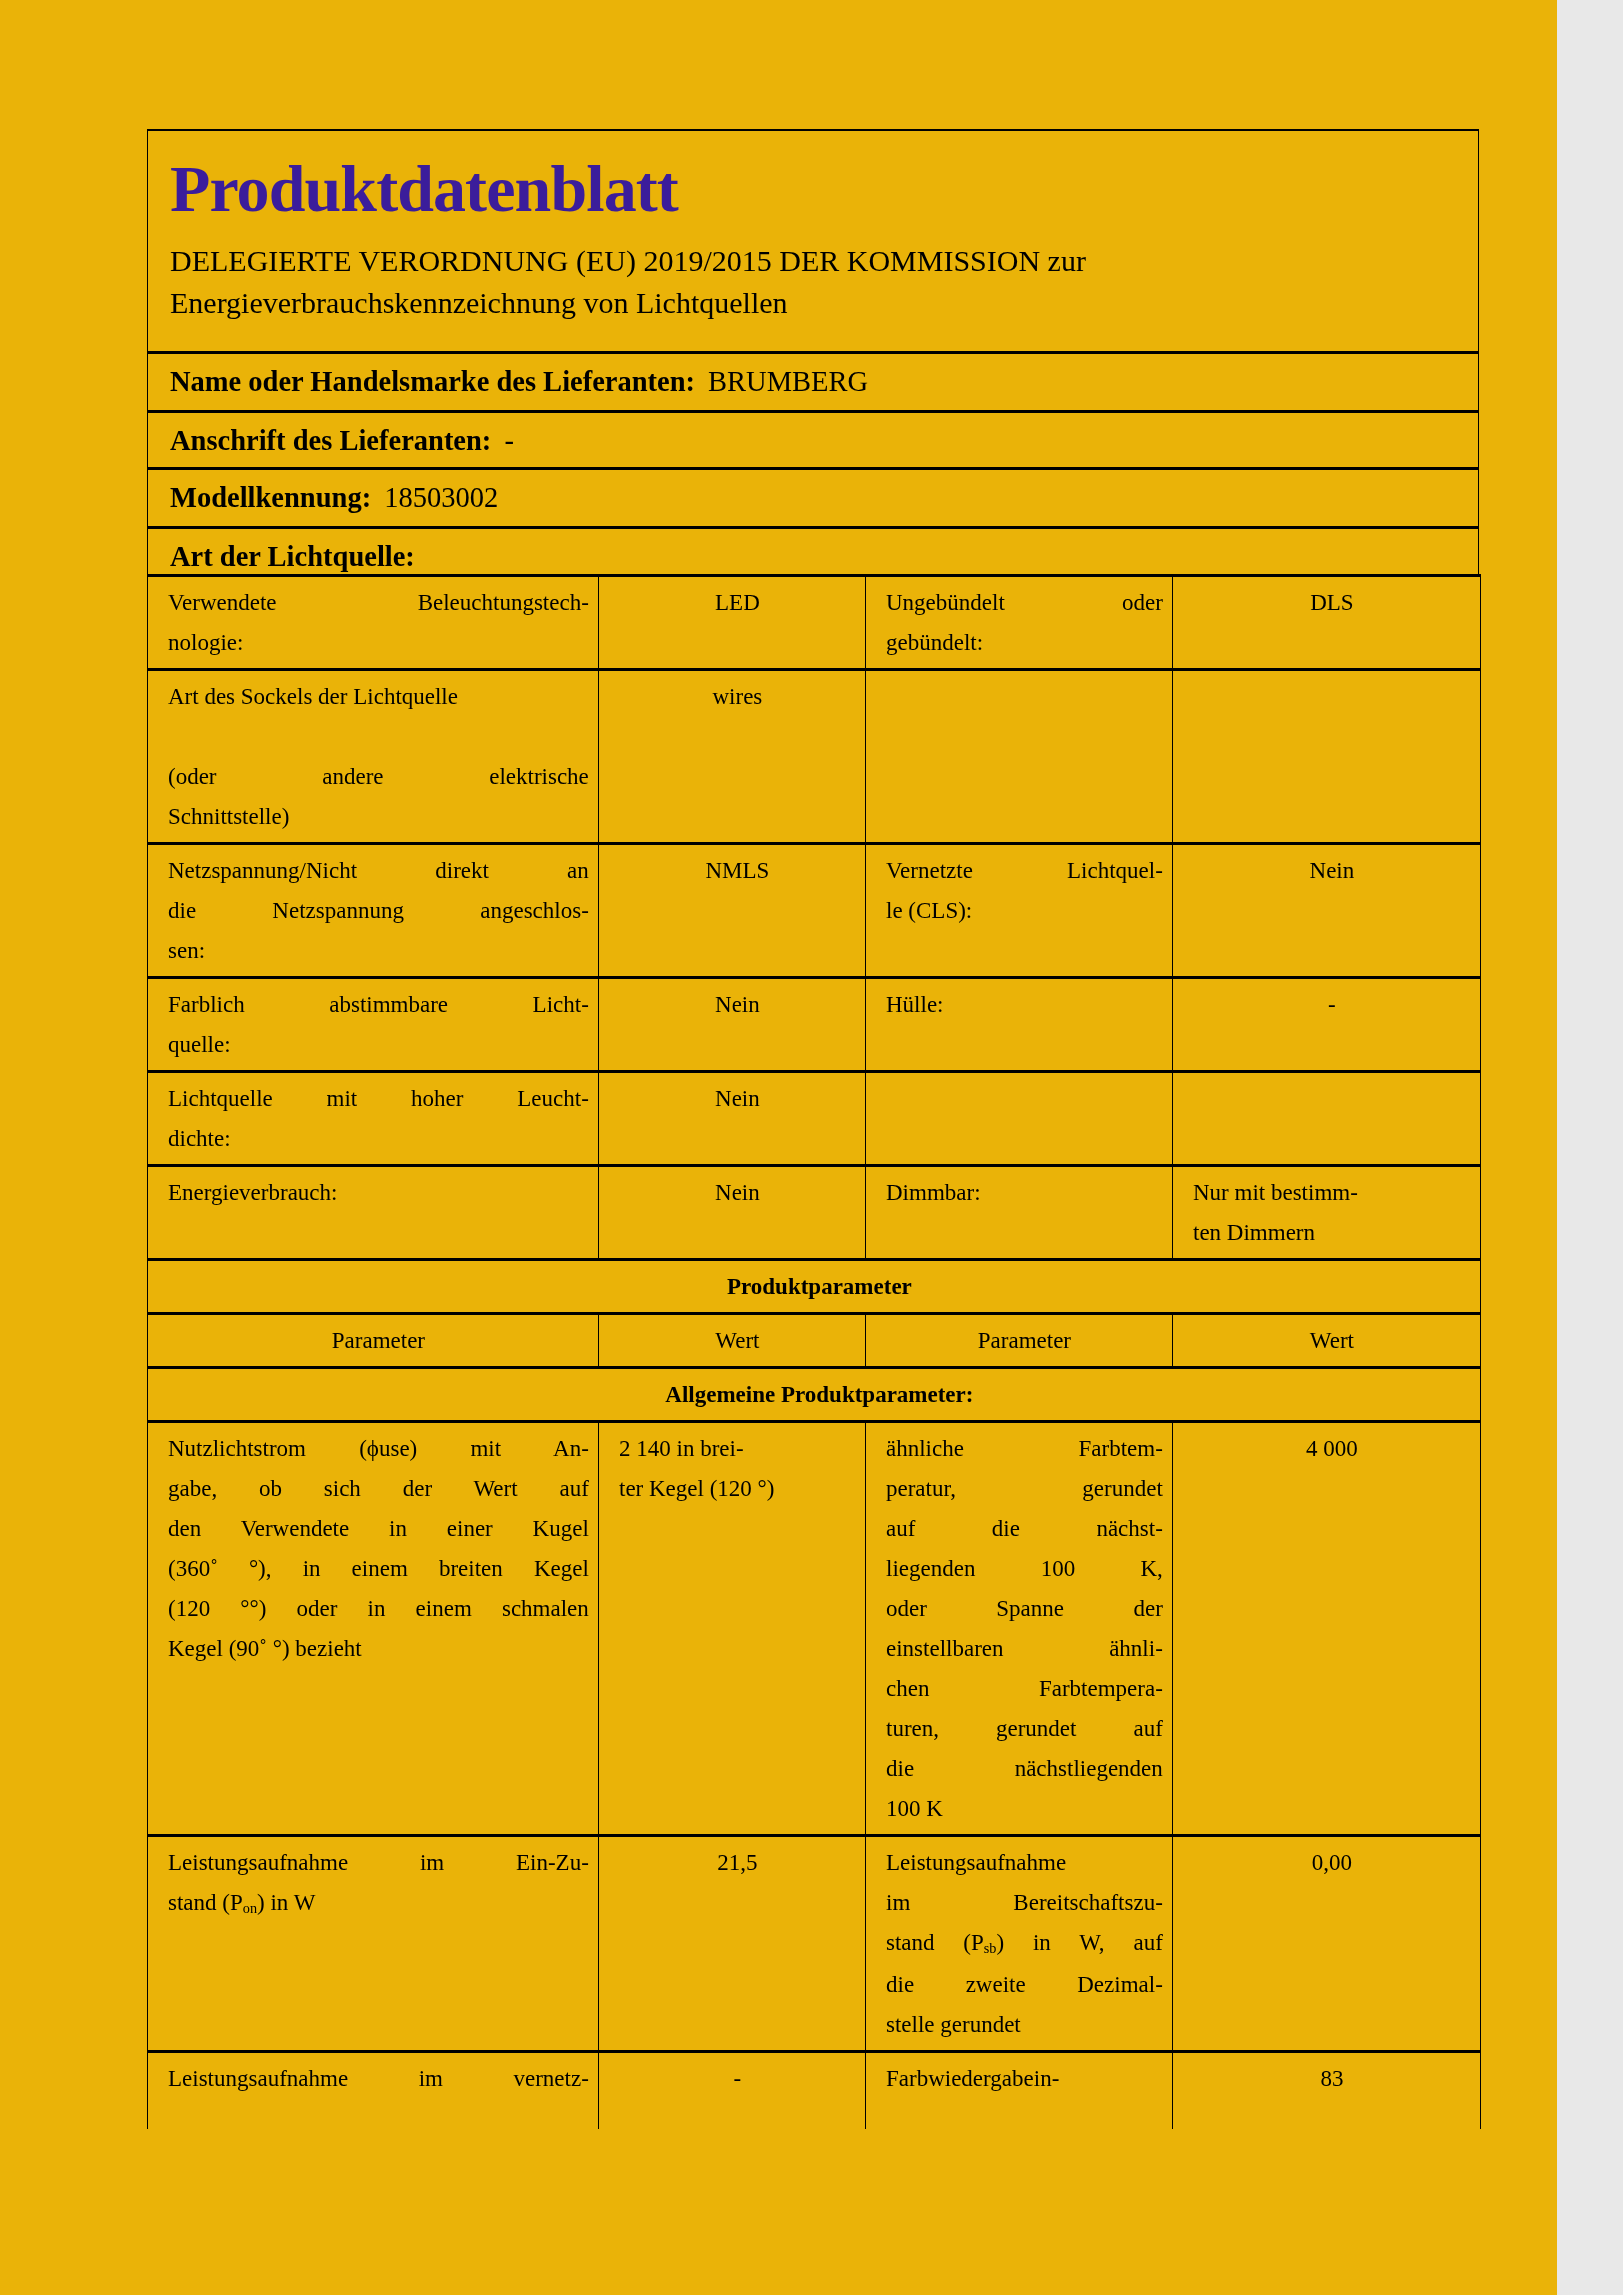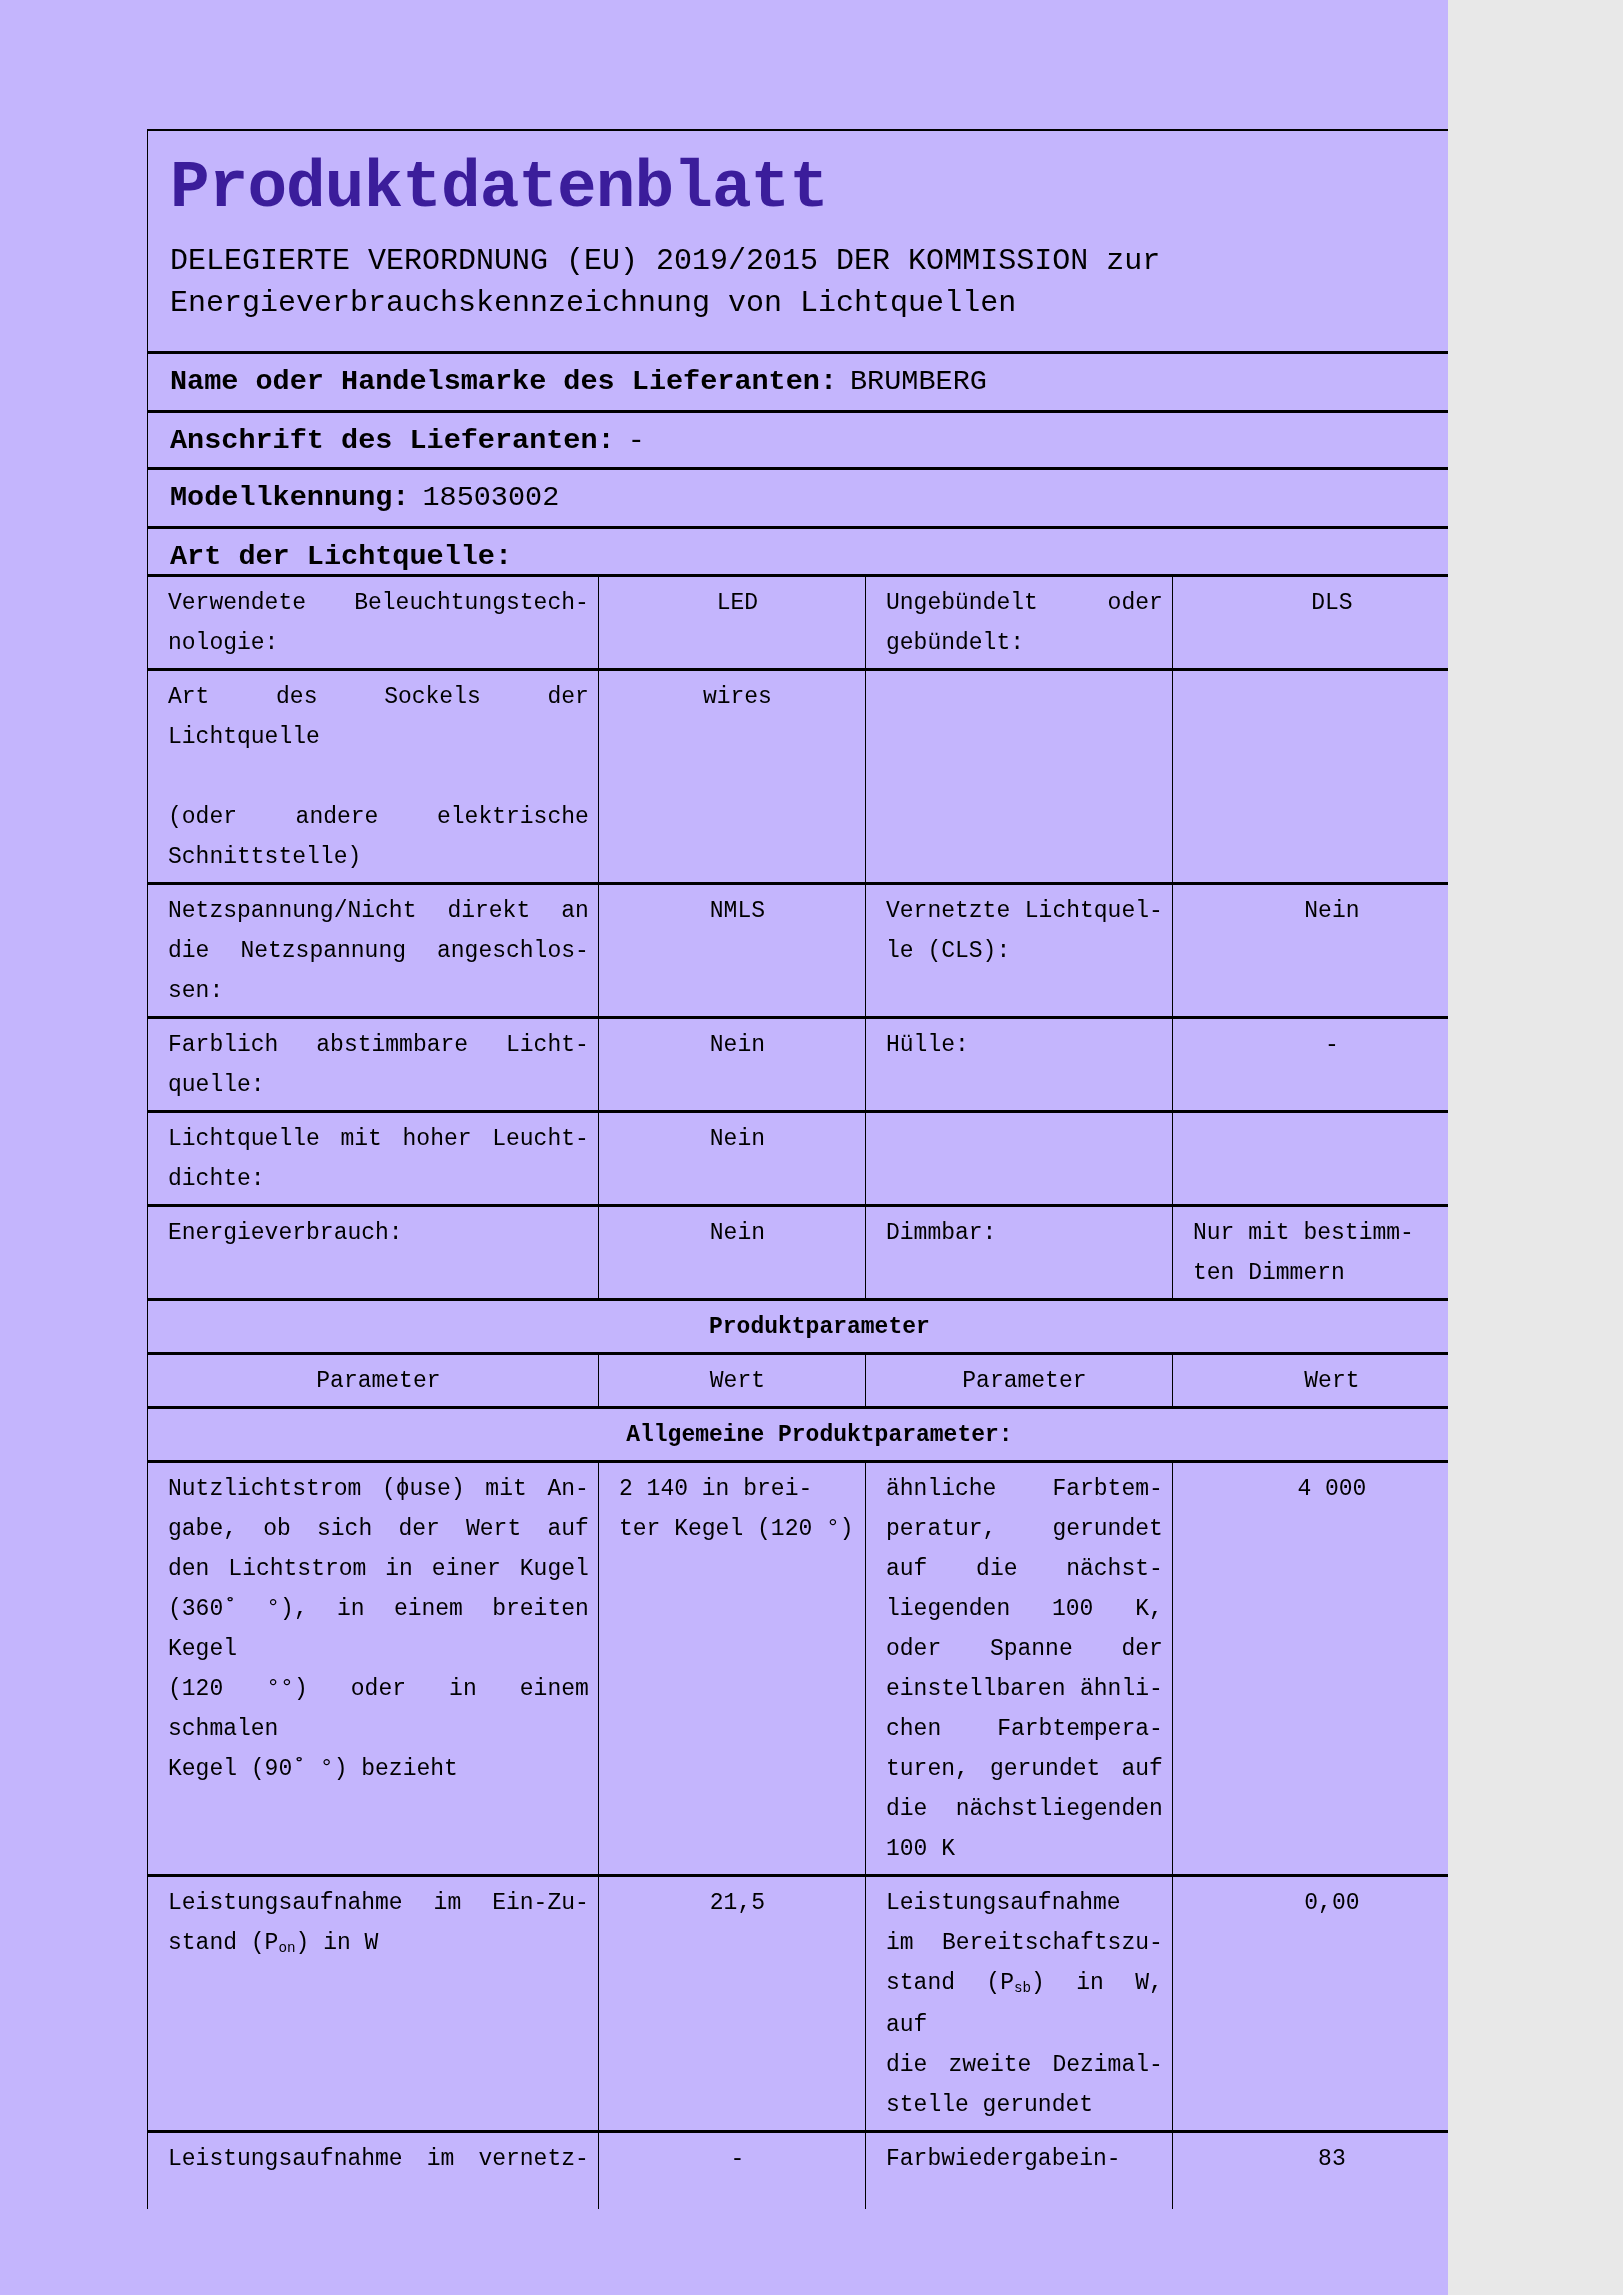--- a/index.html
+++ b/index.html
@@ -1,18 +1,18 @@
 <!DOCTYPE html>
 <html lang="de" style="font-size:14.7px"><head>
 <meta charset="utf-8">
 <style>
   html,body { margin:0; padding:0; background:#e8e8e8; }
   .page {
-    position:relative; width:1448px; height:2296px; background:#c4b5fd;
-    font-family:Liberation Mono, monospace; color:#000;
+    position:relative; width:1557px; height:2296px; background:#eab308;
+    font-family:Liberation Serif, serif; color:#000;
     overflow:hidden;
   }
   .doc { position:absolute; left:147px; top:129px; width:1332px; }
 
   
   .doc-head {
     border:1.8px solid #000; border-top-width:2.8px; border-bottom:none;
     padding:20px 24px 27.5px 22px; box-sizing:border-box;
   }
   .doc-title { font-size:66px; font-weight:bold; line-height:1.15; letter-spacing:-0.9px; margin:0; }
@@ -155,21 +155,21 @@
         <td class="colhead">Wert</td>
       </tr>
       <tr style="height:39px">
         <td class="band" colspan="4">Allgemeine Produktparameter:</td>
       </tr>
 
       <tr style="height:404px">
         <td class="param">
               <div class="jline">Nutzlichtstrom (ϕuse) mit An-</div>
               <div class="jline">gabe, ob sich der Wert auf</div>
-              <div class="jline">den Lichtstrom in einer Kugel</div>
+              <div class="jline">den Verwendete in einer Kugel</div>
               <div class="jline">(360˚ °), in einem breiten Kegel</div>
               <div class="jline">(120 °°) oder in einem schmalen</div>
               <div class="jline jlast">Kegel (90˚ °) bezieht</div>
             </td>
         <td class="val">
               <div class="jline">2 140 in brei-</div>
               <div class="jline jlast">ter Kegel (120 °)</div>
             </td>
         <td class="param">
               <div class="jline">ähnliche Farbtem-</div>

